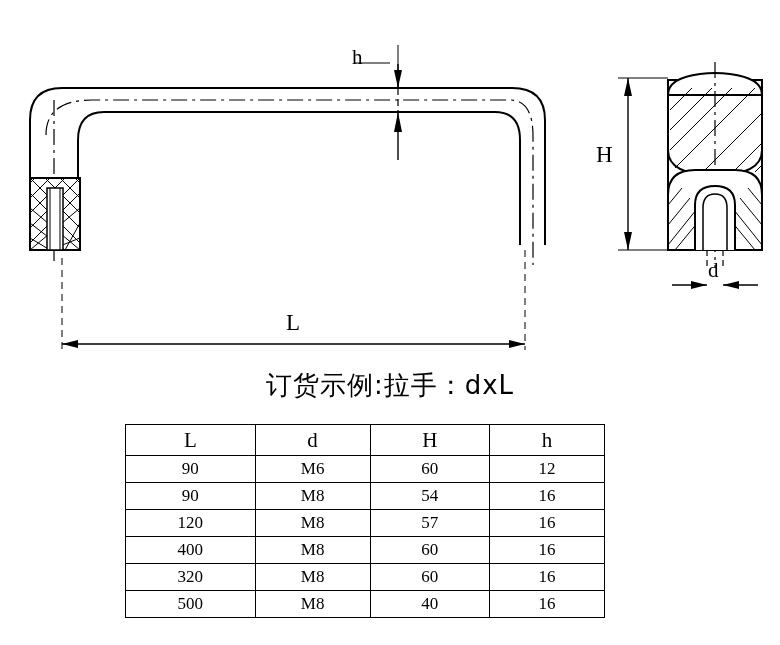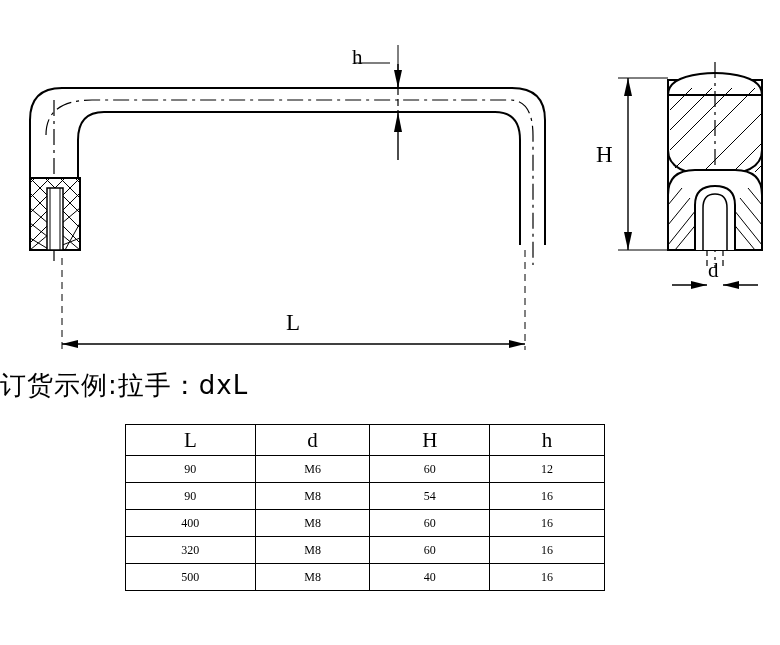--- a/index.html
+++ b/index.html
@@ -32,20 +32,21 @@
     font-family: "Liberation Serif", serif;
     font-size: 21px;
     color: #000;
     white-space: nowrap;
   }
   #title-text {
     position: absolute;
     left: 0;
     top: 368px;
     width: 780px;
+    text-align: center;
     font-family: "DejaVu Sans", sans-serif;
     font-size: 26px;
     letter-spacing: 1px;
     color: #000;
   }
   #table-wrap {
     position: absolute;
     left: 125px;
     top: 424px;
     width: 480px;
@@ -61,21 +62,21 @@
     color: #000;
     padding: 0;
   }
   table.spec th {
     font-size: 21px;
     font-weight: normal;
     height: 30px;
     line-height: 30px;
   }
   table.spec td {
-    font-size: 12px;
+    font-size: 17px;
     height: 26px;
     line-height: 26px;
   }
   table.spec col.c1 { width: 130px; }
   table.spec col.c2 { width: 115px; }
   table.spec col.c3 { width: 120px; }
   table.spec col.c4 { width: 115px; }
 </style>
 </head>
 <body>
@@ -205,20 +206,26 @@
           <td>60</td>
           <td>12</td>
         </tr>
         <tr>
           <td>90</td>
           <td>M8</td>
           <td>54</td>
           <td>16</td>
         </tr>
         <tr>
+          <td>120</td>
+          <td>M8</td>
+          <td>57</td>
+          <td>16</td>
+        </tr>
+        <tr>
           <td>400</td>
           <td>M8</td>
           <td>60</td>
           <td>16</td>
         </tr>
         <tr>
           <td>320</td>
           <td>M8</td>
           <td>60</td>
           <td>16</td>

